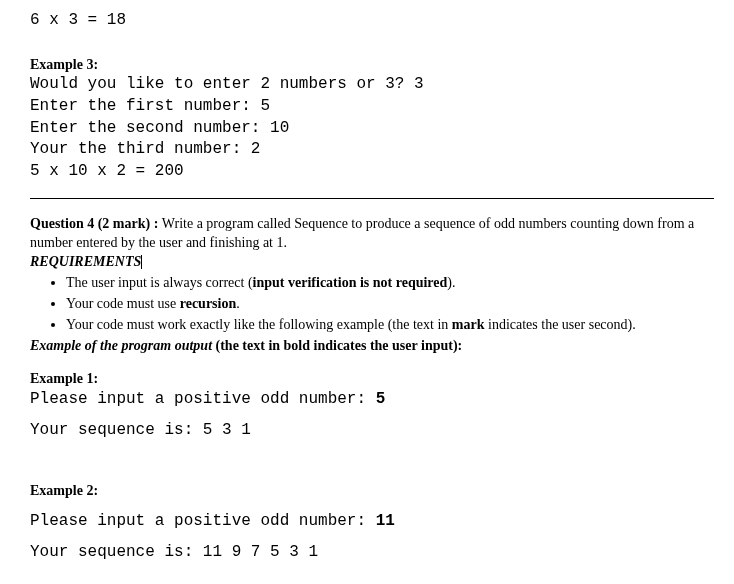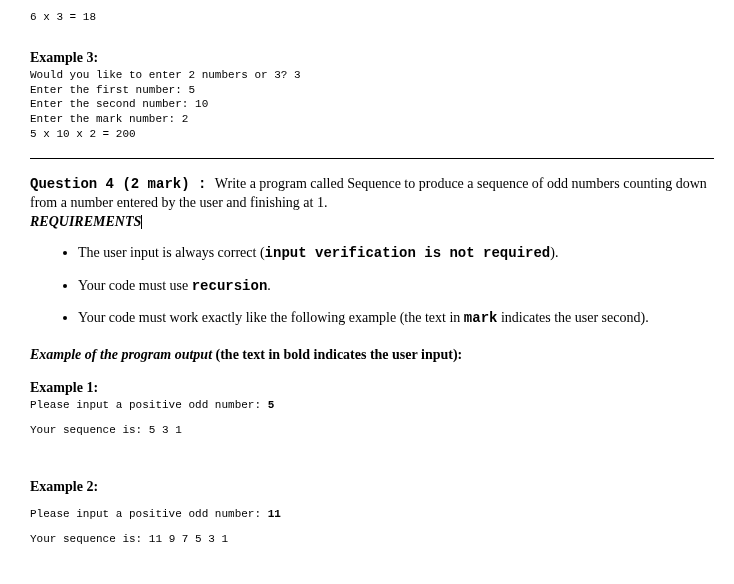--- a/index.html
+++ b/index.html
@@ -8,21 +8,21 @@
     color: #000;
     background: #fff;
     margin: 0;
     padding: 10px 20px 20px 30px;
     width: 734px;
     box-sizing: border-box;
     line-height: 1.35;
   }
   .mono {
     font-family: "Courier New", Courier, monospace;
-    font-size: 11px;
+    font-size: 16px;
     white-space: pre;
   }
   .example-label {
     font-weight: bold;
     margin-top: 14px;
   }
   .hr {
     border: none;
     border-top: 1px solid #000;
     margin: 16px 0 16px 0;
@@ -32,61 +32,61 @@
     font-style: italic;
   }
   .question-line {
     margin-top: 4px;
   }
   ul.req {
     margin: 2px 0 0 36px;
     padding: 0;
   }
   ul.req li {
-    margin: 12px;
+    margin: 0;
     padding: 0 0 2px 0;
   }
-  .b { font-weight: bold; font-family: Liberation Mono, monospace; }
+  .b { font-weight: bold; }
   .cursor {
     border-right: 1px solid #000;
     display: inline-block;
     height: 1em;
     vertical-align: text-bottom;
   }
   .spacer { height: 10px; }
   .spacer-lg { height: 26px; }
 </style>
 </head>
 <body>
 
 <div class="mono">6 x 3 = 18</div>
 
 <div class="spacer"></div>
 
 <div class="example-label">Example 3:</div>
 <div class="mono"><span>Would you like to enter 2 numbers or 3? </span><span>3</span></div>
 <div class="mono"><span>Enter the first number: </span><span>5</span></div>
 <div class="mono"><span>Enter the second number: </span><span>10</span></div>
-<div class="mono"><span>Enter the mark number: </span><span>2</span></div>
+<div class="mono"><span>Your the third number: </span><span>2</span></div>
 <div class="mono">5 x 10 x 2 = 200</div>
 
 <hr class="hr">
 
 <div class="question-line">
   <span class="b">Question 4 (2 mark) : </span><span>Write a program called Sequence to produce a sequence of odd numbers counting down from a number entered by the user and finishing at 1.</span>
 </div>
 
 <div class="section-heading"><span>REQUIREMENTS</span><span class="cursor"></span></div>
 <ul class="req">
   <li><span>The user input is always correct (</span><span class="b">input verification is not required</span><span>).</span></li>
   <li><span>Your code must use </span><span class="b">recursion</span><span>.</span></li>
   <li><span>Your code must work exactly like the following example (the text in </span><span class="b">mark</span><span> indicates the user second).</span></li>
 </ul>
 
-<div class="section-heading" style="margin-top:16px;">
+<div class="section-heading" style="">
   <span>Example of the program output </span><span style="font-style:normal;">(the text in bold indicates the user input)</span><span style="font-style:normal;">:</span>
 </div>
 
 <div class="example-label">Example 1:</div>
 <div class="mono"><span>Please input a positive odd number: </span><span class="b">5</span></div>
 <div class="spacer"></div>
 <div class="mono"><span>Your sequence is: </span><span>5 3 1</span></div>
 
 <div class="spacer-lg"></div>
 

